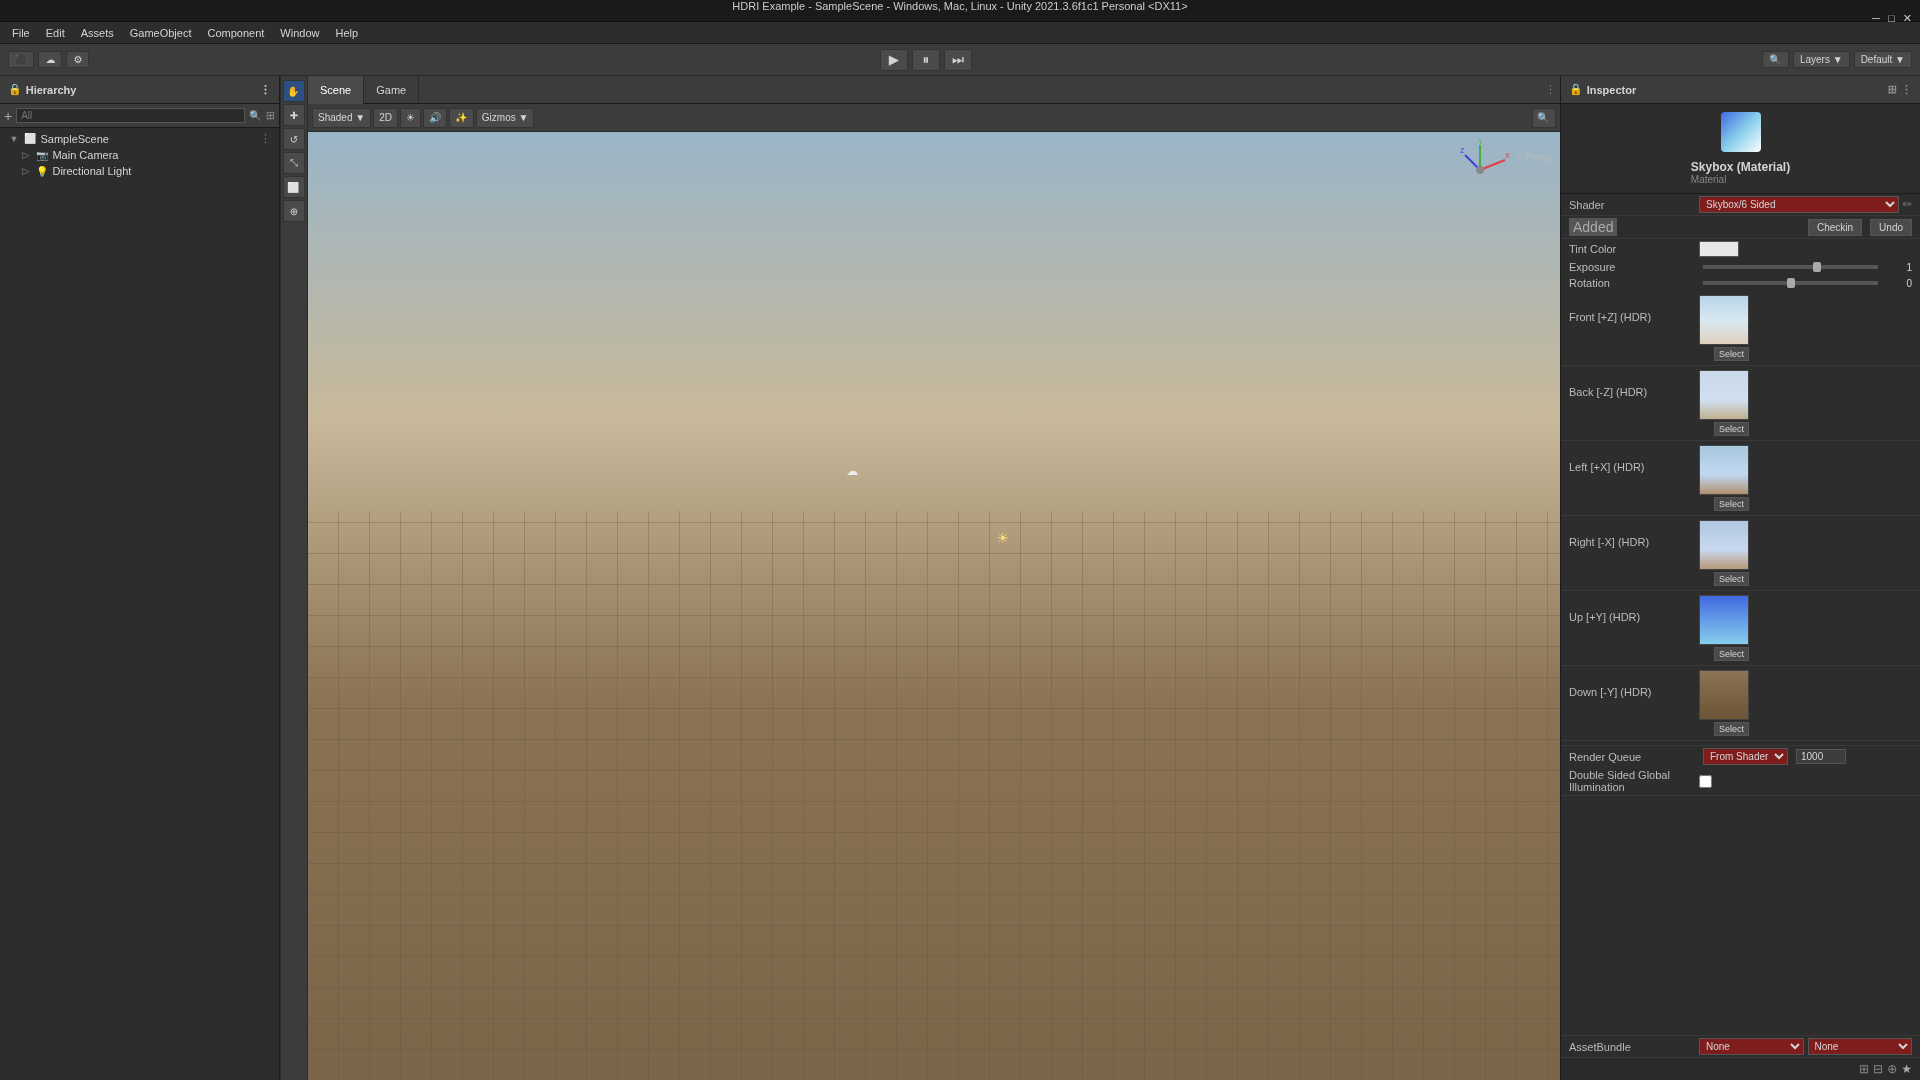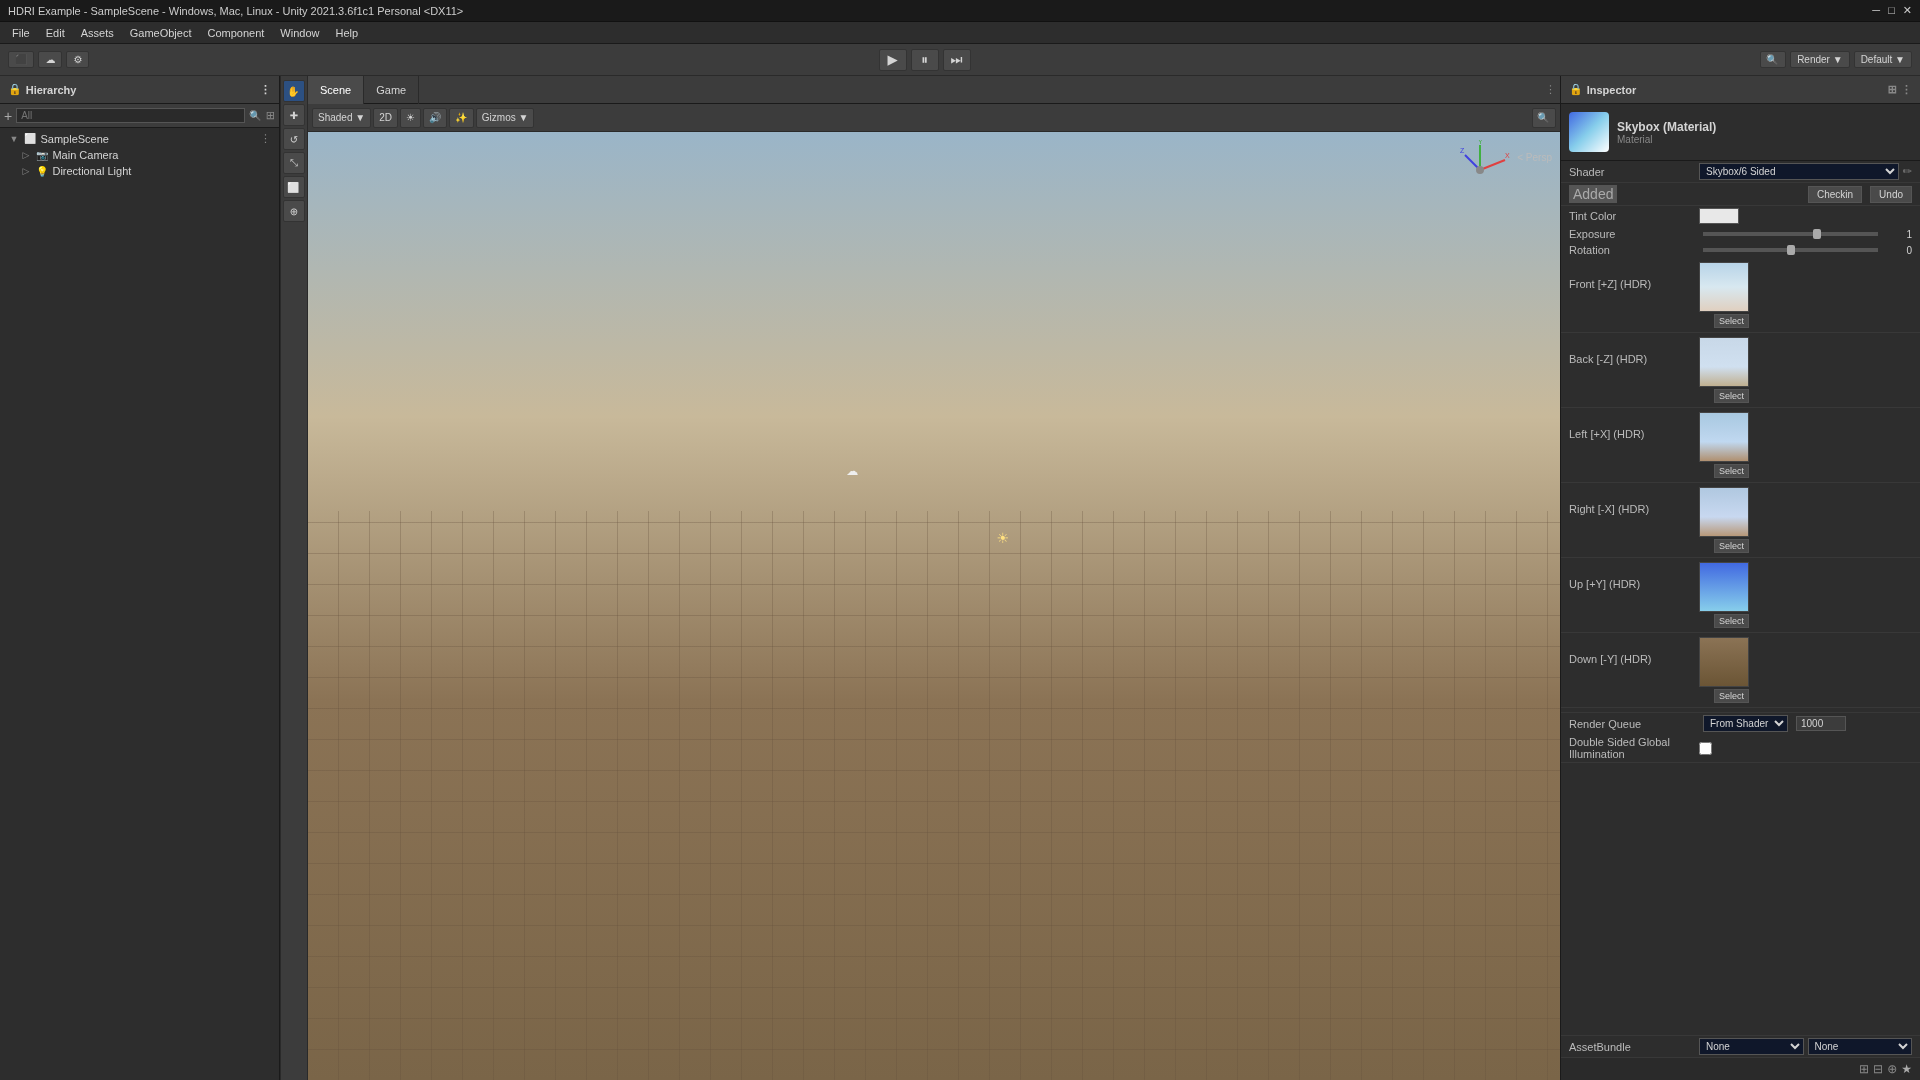--- a/index.html
+++ b/index.html
@@ -1,19 +1,19 @@
 <!DOCTYPE html>
 <html><head>
   <meta charset="utf-8">
   <style>
     * { box-sizing: border-box; margin: 0; padding: 0; }
     body { font-family: 'Segoe UI', Arial, sans-serif; font-size: 11px; background: #3c3c3c; color: #d4d4d4; overflow: hidden; width: 1920px; height: 1080px; }
 
     
-    #title-bar { background: #1a1a1a; height: 22px; display: flex; align-items: center; padding: 0 8px; color: #ccc; font-size: 11px; border-bottom: 1px solid #111; }
+    #title-bar { background: #1a1a1a; height: 22px; display: flex; align-items: center; padding: 0 8px; color: #ccc; font-size: 11px; border-bottom: 1px solid #111; flex-direction: column; }
 
     
     #menu-bar { background: #2d2d2d; height: 22px; display: flex; align-items: center; padding: 0 4px; border-bottom: 1px solid #1a1a1a; }
     .menu-item { padding: 2px 8px; cursor: pointer; color: #d4d4d4; font-size: 11px; }
 
     
     #toolbar { background: #3c3c3c; height: 32px; display: flex; align-items: center; padding: 0 8px; border-bottom: 1px solid #2a2a2a; gap: 4px; }
     .toolbar-btn { background: #4a4a4a; border: 1px solid #333; color: #d4d4d4; padding: 2px 6px; font-size: 10px; cursor: pointer; border-radius: 2px; }
     .toolbar-center { flex: 1; display: flex; justify-content: center; gap: 4px; }
     .toolbar-right { display: flex; align-items: center; gap: 4px; margin-left: auto; }
@@ -42,35 +42,35 @@
     .scene-persp { position: absolute; top: 20px; right: 8px; color: #bbb; font-size: 10px; }
 
     
     #side-tools { width: 28px; background: #3c3c3c; display: flex; flex-direction: column; align-items: center; padding: 4px 0; gap: 2px; border-left: 1px solid #2a2a2a; border-right: 1px solid #2a2a2a; }
     .tool-btn { width: 22px; height: 22px; background: #4a4a4a; border: 1px solid #333; color: #d4d4d4; display: flex; align-items: center; justify-content: center; cursor: pointer; border-radius: 2px; font-size: 10px; }
     .tool-btn.active { background: #2c5082; }
 
     
     #inspector { width: 360px; background: #2d2d2d; display: flex; flex-direction: column; border-left: 1px solid #1a1a1a; overflow-y: auto; }
     .inspector-header { background: #3c3c3c; height: 28px; display: flex; align-items: center; padding: 0 8px; border-bottom: 1px solid #1a1a1a; font-weight: bold; font-size: 11px; }
-    .inspector-material-header { padding: 8px; display: flex; align-items: center; gap: 8px; background: #2d2d2d; border-bottom: 1px solid #1a1a1a; }
+    .inspector-material-header { padding: 8px; display: flex; align-items: center; gap: 8px; background: #2d2d2d; border-bottom: 1px solid #1a1a1a; flex-direction: column; }
     .material-icon { width: 40px; height: 40px; background: #5a5a5a; border-radius: 4px; }
     .inspector-row { display: flex; align-items: center; padding: 2px 8px; min-height: 20px; }
     .inspector-label { width: 130px; color: #bbb; font-size: 11px; flex-shrink: 0; }
     .inspector-input { background: #3c3c3c; border: 1px solid #555; color: #d4d4d4; padding: 1px 4px; font-size: 10px; width: 100%; }
     .inspector-slider-row { display: flex; align-items: center; padding: 2px 8px; }
     .slider-track { flex: 1; height: 4px; background: #555; position: relative; margin: 0 4px; }
     .slider-thumb { position: absolute; width: 8px; height: 10px; background: #aaa; border-radius: 2px; top: -3px; transform: translateX(-50%); }
     .color-swatch { width: 40px; height: 16px; background: #e8e8e8; border: 1px solid #555; }
     .texture-slot { width: 50px; height: 50px; background: #222; border: 1px solid #444; display: flex; align-items: center; justify-content: center; overflow: hidden; position: relative; }
     .inspector-texture-row { display: flex; align-items: flex-start; padding: 4px 8px; border-bottom: 1px solid #383838; }
     .inspector-texture-label { width: 130px; color: #bbb; font-size: 11px; padding-top: 16px; }
     .select-btn { background: #4a4a4a; border: 1px solid #555; color: #d4d4d4; font-size: 9px; padding: 1px 4px; cursor: pointer; margin-top: 2px; }
     .action-btn { background: #4a4a4a; border: 1px solid #555; color: #d4d4d4; font-size: 10px; padding: 2px 8px; cursor: pointer; }
-    .dropdown-select { background: #0f172a; border: 1px solid #555; color: #d4d4d4; font-size: 10px; padding: 1px 2px; }
+    .dropdown-select { background: #7f1d1d; border: 1px solid #555; color: #d4d4d4; font-size: 10px; padding: 1px 2px; }
 
     
     .skybox-preview { margin: 4px 8px; height: 90px; background: linear-gradient(to bottom, #87ceeb 0%, #e8f4f8 40%, #f0f0f0 50%, #87ceeb 100%); border: 1px solid #555; overflow: hidden; display: flex; align-items: center; justify-content: center; }
     .skybox-label { padding: 2px 8px; font-weight: bold; color: #ccc; font-size: 11px; }
     .tex-front { background: linear-gradient(to bottom, #b8d4e8 0%, #d8e8f0 50%, #e0d0c0 100%); }
     .tex-back { background: linear-gradient(to bottom, #c8d8e8 0%, #d0e0f0 60%, #c0b090 100%); }
     .tex-left { background: linear-gradient(to bottom, #a8c8e0 0%, #c0d8f0 60%, #b09070 100%); }
     .tex-right { background: linear-gradient(to bottom, #b0c8e0 0%, #c8d8f0 60%, #b89878 100%); }
     .tex-up { background: linear-gradient(180deg, #4169e1 0%, #87ceeb 100%); }
     .tex-down { background: linear-gradient(to bottom, #8B7355 0%, #6b5535 100%); }
@@ -111,21 +111,21 @@
   <button class="toolbar-btn">☁</button>
   <button class="toolbar-btn">⚙</button>
   <div class="toolbar-center">
     <button class="play-btn">▶</button>
     <button class="play-btn">⏸</button>
     <button class="play-btn">⏭</button>
   </div>
   <div class="toolbar-right">
     <button class="toolbar-btn">🔍</button>
     <button class="toolbar-btn">
-      <span>Render</span> ▼
+      <span>Layers</span> ▼
     </button>
     <button class="toolbar-btn">
       <span>Default</span> ▼
     </button>
   </div>
 </div>
 
 <div id="main">
 
   <div id="hierarchy">

